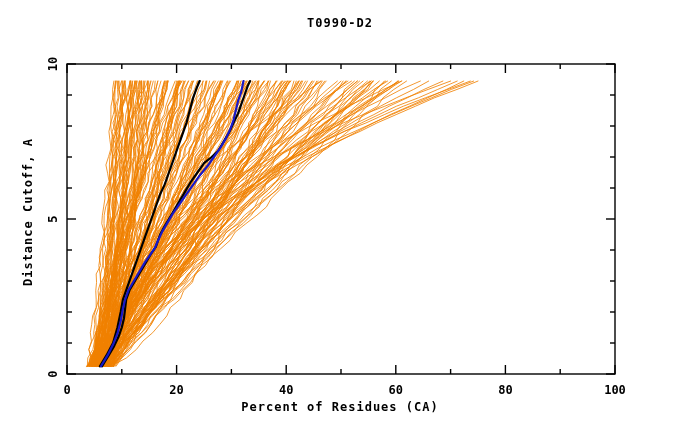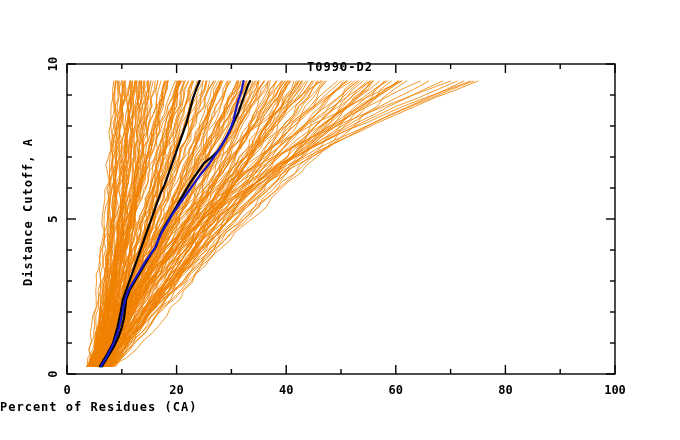--- a/index.html
+++ b/index.html
@@ -1,21 +1,21 @@
 <!DOCTYPE html>
 <html><head>
 <meta charset="utf-8">
 <style>
   html,body{margin:0;padding:0;background:#ffffff;}
   body{width:680px;height:440px;overflow:hidden;
        font-family:"DejaVu Sans Mono","Liberation Mono",monospace;}
   #root{position:relative;width:680px;height:440px;background:#fff;}
   #plot-title{position:absolute;left:0;top:16px;width:680px;text-align:center;
-    font-size:12px;font-weight:bold;color:#000;letter-spacing:1px;margin-top:44px;}
-  #xlabel{position:absolute;left:0;top:400px;width:680px;
+    font-size:12px;font-weight:bold;color:#000;letter-spacing:1px;}
+  #xlabel{position:absolute;left:0;top:400px;width:680px;text-align:center;
     font-size:12px;font-weight:bold;color:#000;letter-spacing:1px;}
   #ylabel{position:absolute;left:-92px;top:205px;width:240px;text-align:center;
     font-size:12px;font-weight:bold;color:#000;letter-spacing:1px;
     transform:rotate(-90deg);transform-origin:center center;}
   svg{position:absolute;left:0;top:0;}
   .tiklab{font-family:"DejaVu Sans Mono","Liberation Mono",monospace;
     font-size:12px;font-weight:bold;fill:#000;}
 </style>
 </head>
 <body>

